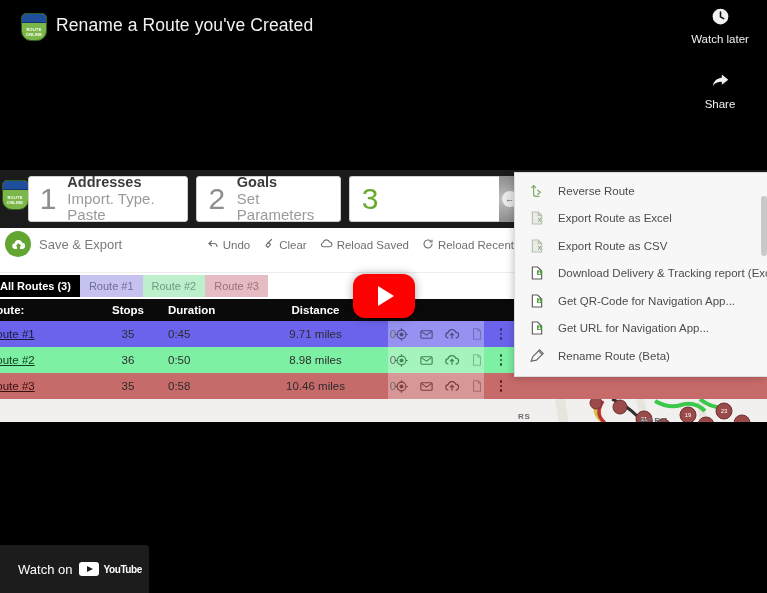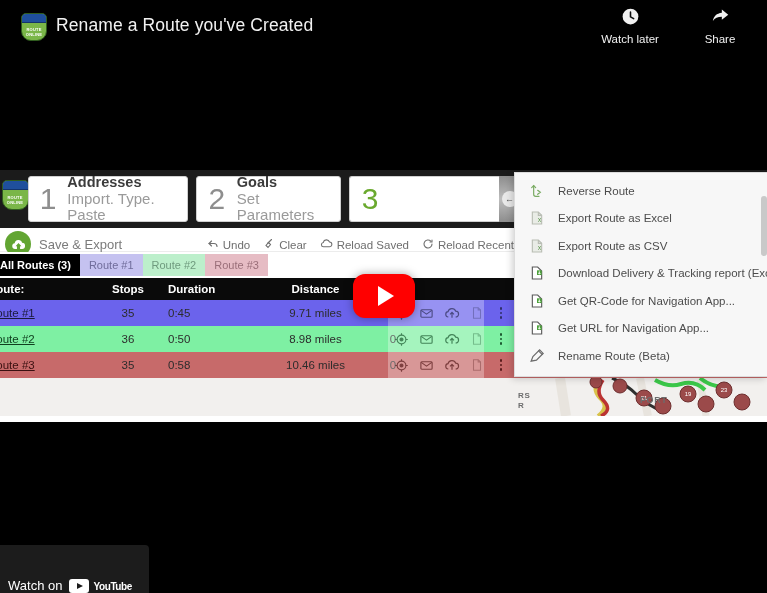--- a/index.html
+++ b/index.html
@@ -25,29 +25,29 @@
   }
   .shield .sh-top { height: 9px; background: #1f4f9c; border-bottom: 1px solid #14346b; }
   .shield .sh-txt { flex: 1; display: flex; flex-direction: column; align-items: center; justify-content: center;
     font-size: 4px; line-height: 5px; color: #ffffff; font-weight: bold; letter-spacing: .2px; }
   .yt-title {
     position: absolute; left: 56px; top: 15px;
     color: #f1f1f1; font-size: 17.5px; font-weight: 500; letter-spacing: .1px;
     text-shadow: 0 0 6px rgba(0,0,0,.9);
     white-space: nowrap;
   }
-  .yt-actions { position: absolute; right: 14px; top: 4px; display: flex; gap: 24px; }
+  .yt-actions { position: absolute; right: 14px; top: 4px; display: flex; gap: 24px; flex-direction: column; }
   .yt-act { width: 66px; display: flex; flex-direction: column; align-items: center; gap: 5px; cursor: pointer; }
   .yt-act .ic { height: 24px; display: flex; align-items: center; justify-content: center; }
   .yt-act .lb { color: #f1f1f1; font-size: 11.5px; font-weight: 500; white-space: nowrap; }
 
   .yt-bottom {
     position: absolute; left: 0; bottom: 0; width: 149px; height: 48px;
     background: #1c1c1c; border-radius: 0 4px 0 0;
-    display: flex; align-items: flex-end; gap: 7px; padding-left: 8px; z-index: 40; cursor: pointer;
+    display: flex; align-items: center; gap: 7px; padding-left: 18px; z-index: 40; cursor: pointer;
   }
   .yt-bottom .wtxt { color: #fff; font-size: 13px; font-weight: 500; }
   .yt-bottom .ytmark { display: flex; align-items: center; gap: 4px; }
   .yt-bottom .ytbox {
     width: 20px; height: 14px; background: #fff; border-radius: 3px;
     display: flex; align-items: center; justify-content: center;
   }
   .yt-bottom .ytbox .tri {
     width: 0; height: 0; border-left: 6px solid #1c1c1c;
     border-top: 3.5px solid transparent; border-bottom: 3.5px solid transparent; margin-left: 1.5px;
@@ -89,21 +89,21 @@
     position: absolute; left: 499px; top: 6px; width: 21px; height: 46px;
     background: linear-gradient(180deg,#8d8d8d,#bdbdbd,#8d8d8d);
     border-radius: 0 4px 4px 0; display: flex; align-items: center; justify-content: center;
   }
   .collapse-tab .circ {
     width: 16px; height: 16px; border-radius: 50%; background: #e9e9e9;
     display: flex; align-items: center; justify-content: center; font-size: 9px; color: #555;
   }
 
   
-  .toolbar { position: relative; height: 24px; background: #fff; border-bottom: 1px solid #ececec; }
+  .toolbar { position: relative; height: 45px; background: #fff; border-bottom: 1px solid #ececec; }
   .save-export { position: absolute; left: 5px; top: 3px; display: flex; align-items: center; gap: 8px; cursor: pointer; }
   .save-circle {
     width: 26px; height: 26px; border-radius: 50%; background: #62a532;
     display: flex; align-items: center; justify-content: center;
   }
   .save-export .lbl { font-size: 13px; color: #7b7b7b; font-weight: 400; }
   .tools { position: absolute; right: 253px; top: 8px; display: flex; align-items: center; gap: 13px; }
   .tool { display: flex; align-items: center; gap: 4px; cursor: pointer; }
   .tool .lbl { font-size: 11.5px; color: #6f6f6f; }
 

